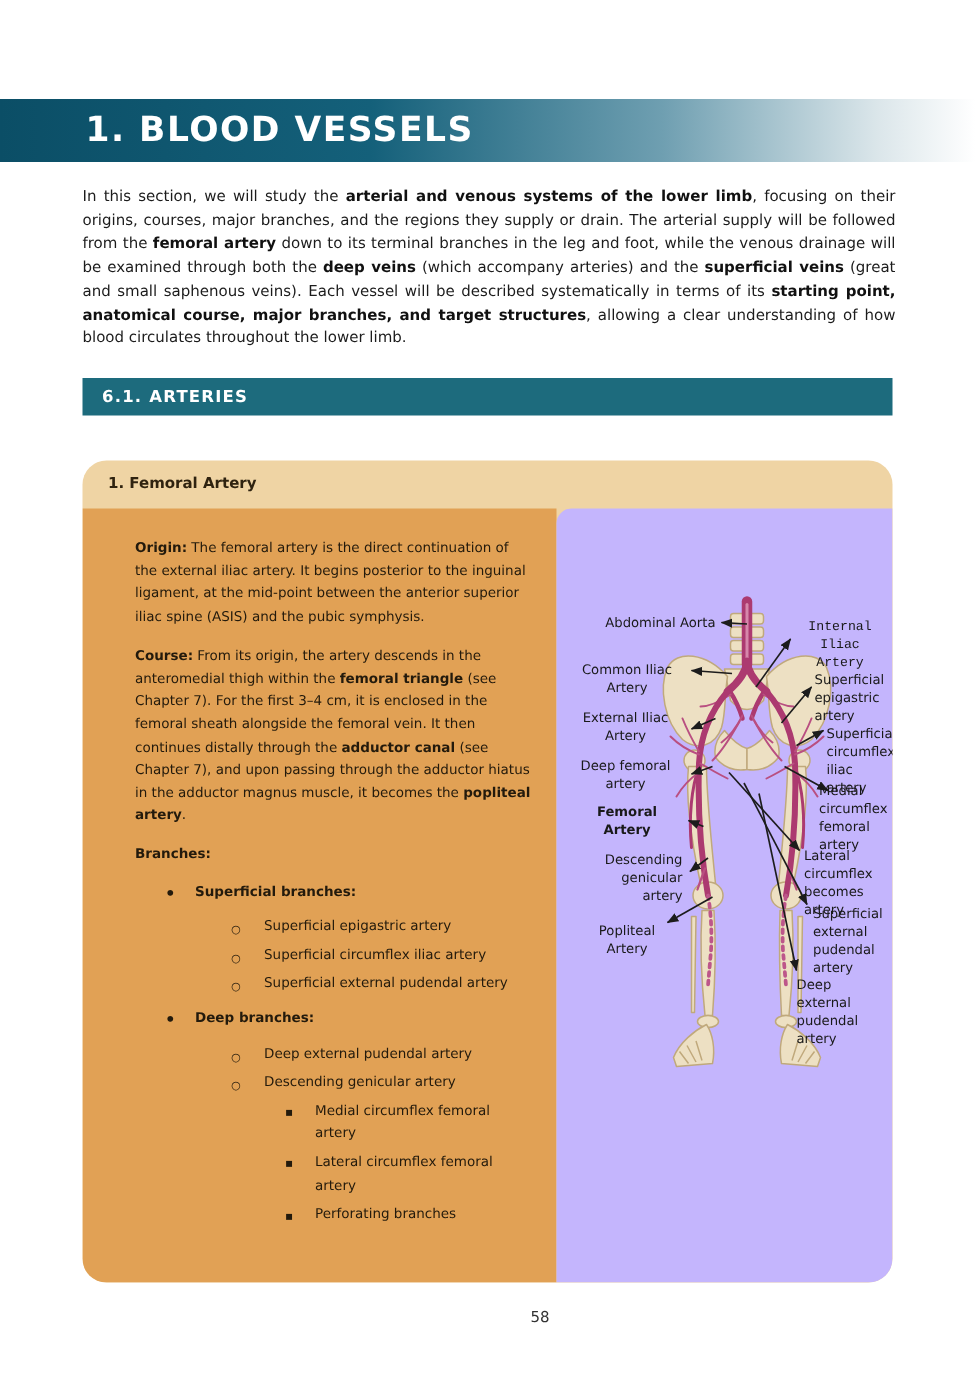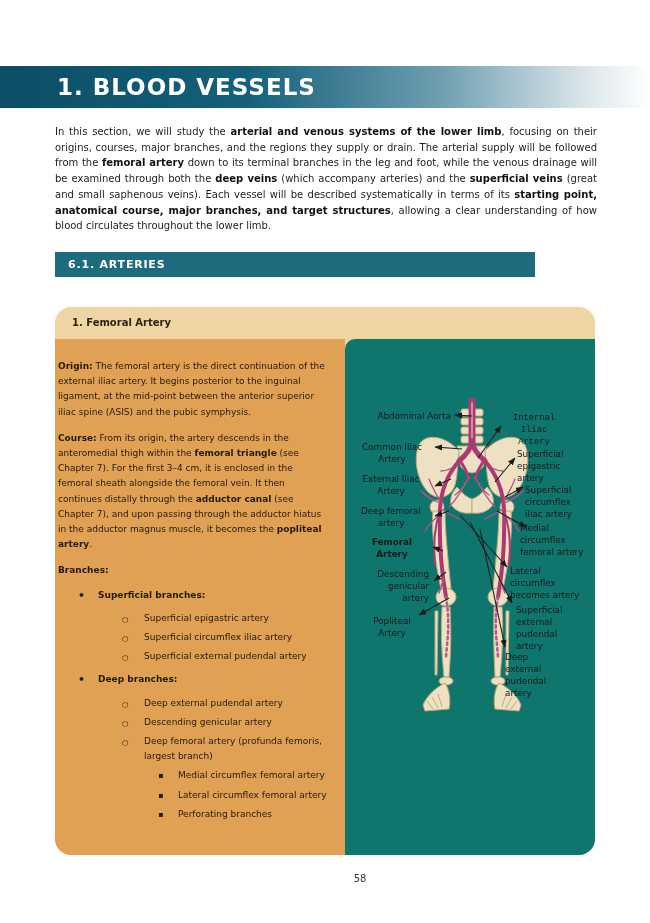--- a/index.html
+++ b/index.html
@@ -11,47 +11,47 @@
         background:linear-gradient(to right,#0b4e66 0%,#14607a 38%,#6f9fb1 68%,#dbe6ea 90%,#ffffff 100%);}
   .band h1{margin:0;padding-left:57px;line-height:42px;font-size:23px;font-weight:bold;
            color:#ffffff;letter-spacing:1px;}
 
   
   .intro{position:absolute;left:55px;top:124px;width:542px;font-size:10px;line-height:15.7px;
          text-align:justify;color:#1c1c1c;}
   .intro strong{color:#111;}
 
   
-  .secbar{position:absolute;left:55px;top:252px;width:480px;height:25px;background:#1d6b7d;}
+  .secbar{position:absolute;left:55px;top:252px;width:540px;height:25px;background:#1d6b7d;}
   .secbar span{display:block;padding-left:13px;line-height:25px;font-size:11px;font-weight:bold;
                color:#ffffff;letter-spacing:0.8px;}
 
   
   .card{position:absolute;left:55px;top:307px;width:540px;height:548px;background:#efd4a4;
         border-radius:16px;overflow:hidden;}
   .card-header{height:32px;line-height:32px;padding-left:17px;font-size:10px;font-weight:bold;
                color:#2f2310;}
   .card-body{display:flex;height:516px;}
 
   
-  .colL{width:290px;box-sizing:border-box;background:#e1a155;padding:20px 16px 0 3px;
+  .colL{width:316px;box-sizing:border-box;background:#e1a155;padding:20px 16px 0 35px;
         color:#231a0c;font-size:9px;line-height:15.2px;}
   .colL p{margin:0 0 11px 0;}
   .colL .heading{font-weight:bold;margin:2px 0 9px 0;}
   .row{position:relative;margin-bottom:4.5px;}
   .b1{padding-left:40px;margin-top:8px;margin-bottom:8px;}
   .b1::before{content:"\2022";position:absolute;left:20px;top:0;font-size:11px;}
   .b2{padding-left:86px;margin-bottom:4px;}
   .b2::before{content:"\25CB";position:absolute;left:64px;top:1px;font-size:7.5px;}
   .b3{padding-left:120px;margin-bottom:4px;}
   .b3::before{content:"\25AA";position:absolute;left:100px;top:0;font-size:8px;}
   .bold{font-weight:bold;}
 
   
-  .colR{position:relative;flex:1;background:#0f766e;border-top-left-radius:10px;}
+  .colR{position:relative;flex:1;background:#c4b5fd;border-top-left-radius:10px;}
   .colR svg{position:absolute;left:0;top:0;}
   .dlabel{position:absolute;font-size:8.8px;line-height:12px;color:#191919;white-space:pre-line;}
   .l1{left:8px;top:71px;width:98px;text-align:right;}
   .l2{left:8px;top:102px;width:78px;text-align:center;}
   .l3{left:6px;top:134px;width:80px;text-align:center;}
   .l4{left:6px;top:166px;width:80px;text-align:center;}
   .l5{left:12px;top:197px;width:70px;text-align:center;font-weight:bold;}
   .l6{left:12px;top:229px;width:72px;text-align:right;}
   .l7{left:16px;top:276px;width:62px;text-align:center;}
   .r1{left:157px;top:73px;width:64px;text-align:center;font-family:Liberation Mono, monospace;}
@@ -90,21 +90,20 @@
         <div class="heading">Branches:</div>
 
         <div class="row b1 bold">Superficial branches:</div>
         <div class="row b2">Superficial epigastric artery</div>
         <div class="row b2">Superficial circumflex iliac artery</div>
         <div class="row b2">Superficial external pudendal artery</div>
 
         <div class="row b1 bold">Deep branches:</div>
         <div class="row b2">Deep external pudendal artery</div>
         <div class="row b2">Descending genicular artery</div>
-        <div class="row b2">Deep femoral artery (profunda femoris, largest branch)</div>
         <div class="row b3">Medial circumflex femoral artery</div>
         <div class="row b3">Lateral circumflex femoral artery</div>
         <div class="row b3">Perforating branches</div>
 
       </div>
 
       <div class="colR">
         <svg width="250" height="516" viewBox="0 0 250 516">
           <defs>
             <marker id="ah" markerWidth="7" markerHeight="6" refX="6.5" refY="2.8" orient="auto">

